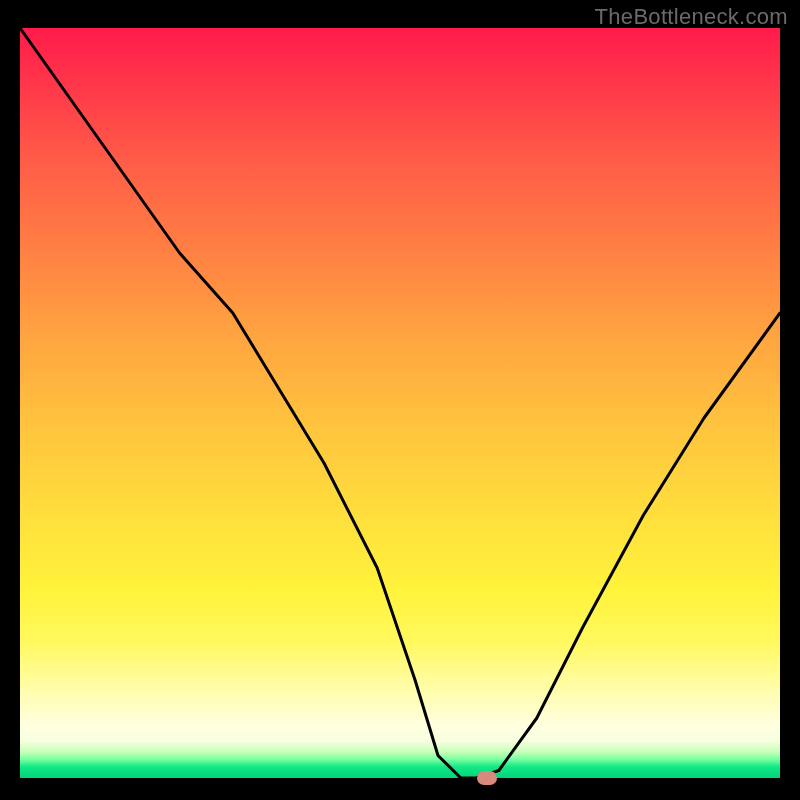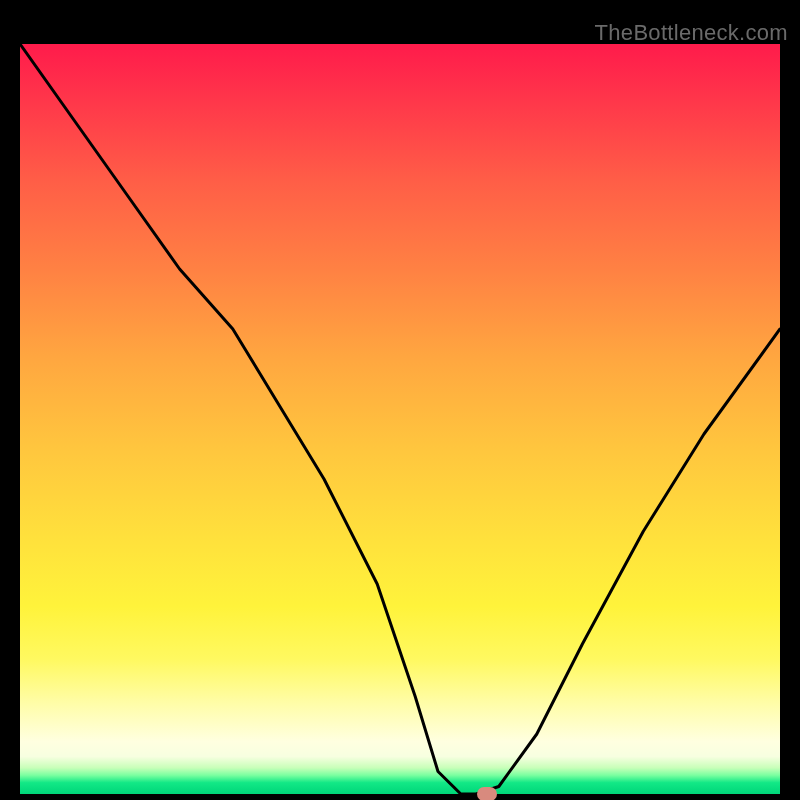--- a/index.html
+++ b/index.html
@@ -8,21 +8,20 @@
     width: 800px;
     height: 800px;
     background: #000;
     font-family: Arial, Helvetica, sans-serif;
     overflow: hidden;
   }
   .container {
     position: relative;
     width: 800px;
     height: 592px;
-    margin-top: 16px;
   }
   .watermark {
     position: absolute;
     top: 4px;
     right: 12px;
     color: #6a6a6a;
     font-size: 22px;
     font-weight: 500;
     letter-spacing: 0.3px;
     z-index: 10;

